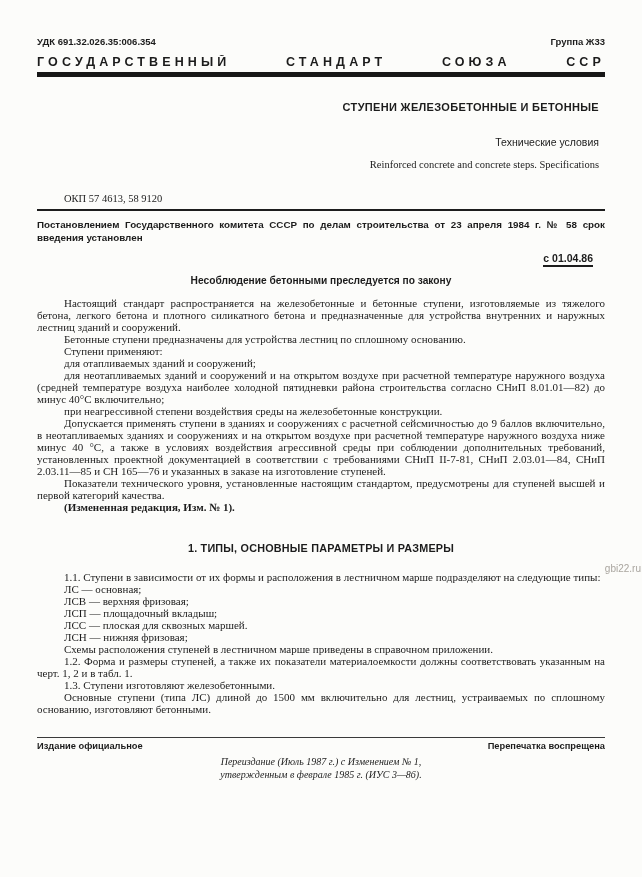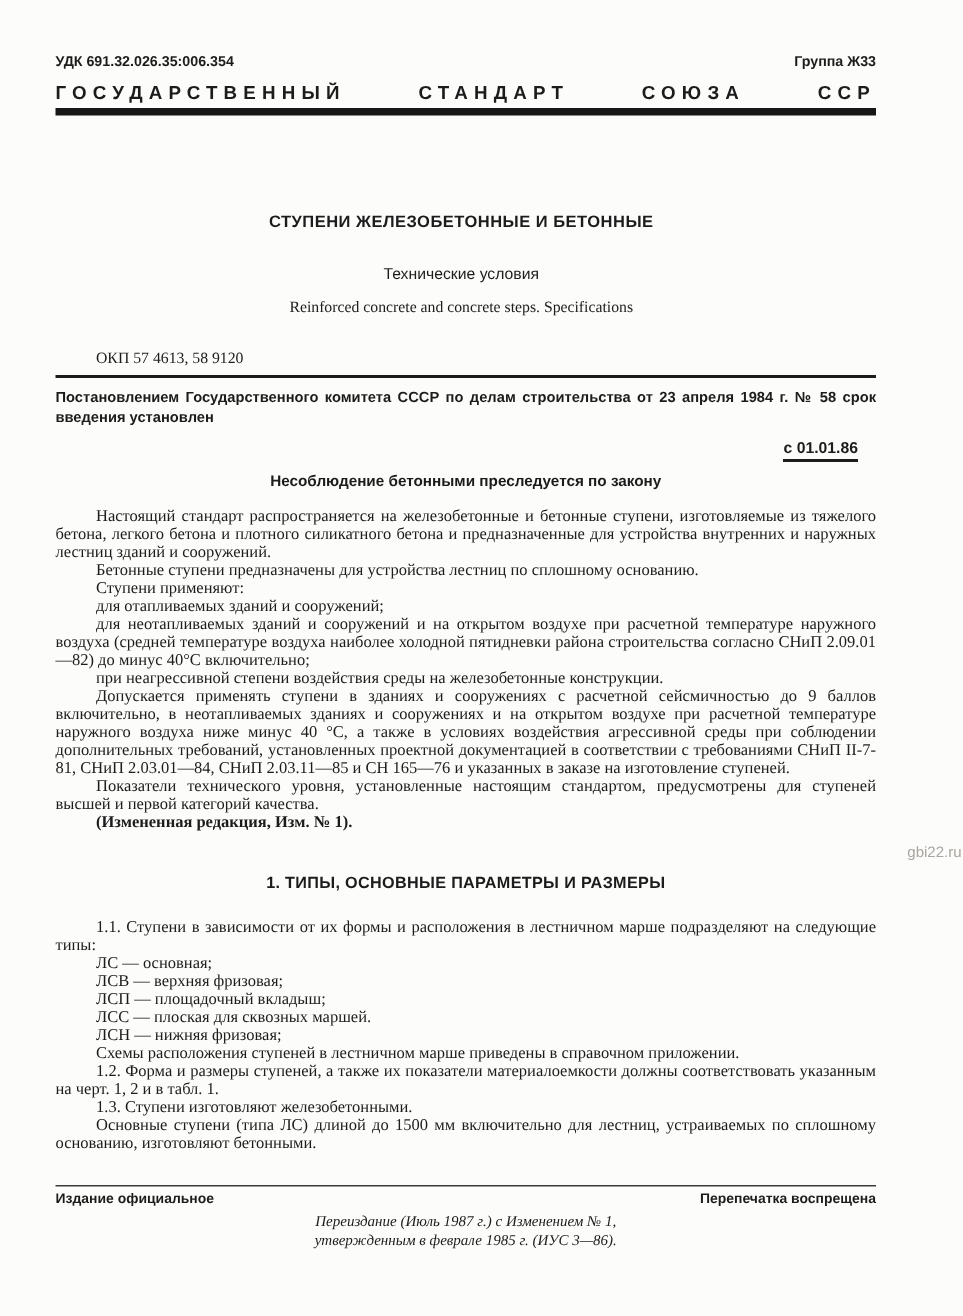--- a/index.html
+++ b/index.html
@@ -1,28 +1,28 @@
 <!DOCTYPE html>
 <html><head>
 <meta charset="utf-8">
 <style>
   html,body{margin:0;padding:0;background:#e9e7e2;}
   .page{
     width:642px;height:877px;background:#fcfcfa;position:relative;
-    box-sizing:border-box;padding:36px 58px 0 37px;overflow:hidden;
+    box-sizing:border-box;padding:36px 37px 0 37px;overflow:hidden;
     font-family:"Liberation Serif",serif;color:#1c1c1c;
   }
   .topline{display:flex;justify-content:space-between;
     font-family:"Liberation Sans",sans-serif;font-weight:bold;font-size:9.5px;}
   .union{margin-top:8px;font-family:"Liberation Sans",sans-serif;font-weight:bold;
     font-size:12.5px;letter-spacing:0.33em;text-align:justify;text-align-last:justify;
     white-space:nowrap;overflow:hidden;}
   .thick-rule{height:5px;background:#171717;margin-top:3px;}
   .title-row{display:flex;margin-top:24px;}
-  .title-col{flex:1;text-align:center;padding-right:6px;margin-top:41px;}
+  .title-col{flex:1;text-align:right;padding-right:6px;}
   .doc-title{font-family:"Liberation Sans",sans-serif;font-weight:bold;font-size:11px;letter-spacing:0.03em;}
   .doc-subtitle{margin-top:23px;font-family:"Liberation Sans",sans-serif;font-weight:normal;font-size:10.5px;}
   .doc-subtitle-en{margin-top:11px;font-size:10.5px;}
   .gost-col{width:142px;text-align:center;}
   .gost-word{font-family:"Liberation Sans",sans-serif;font-weight:bold;font-size:21px;letter-spacing:1px;line-height:20px;}
   .gost-num{font-family:"Liberation Sans",sans-serif;font-weight:bold;font-size:18px;margin-top:4px;white-space:nowrap;}
   .replaces{margin-top:13px;font-family:"Liberation Sans",sans-serif;font-weight:bold;font-size:9.5px;line-height:11.5px;}
   .okp{margin-top:23px;font-size:10.5px;padding-left:27px;}
   .rule{height:2px;background:#1d1d1d;margin-top:5px;}
   .decree{margin:8px 0 0 0;font-family:"Liberation Sans",sans-serif;font-weight:bold;
@@ -63,30 +63,30 @@
       <div class="doc-subtitle">Технические условия</div>
       <div class="doc-subtitle-en">Reinforced concrete and concrete steps. Specifications</div>
     </div>
   </div>
 
   <div class="okp">ОКП 57 4613, 58 9120</div>
   <div class="rule"></div>
 
   <p class="decree">Постановлением Государственного комитета СССР по делам строительства от 23 апреля 1984 г. № 58 срок  введения установлен</p>
   <div class="effective">
-    <span>с 01.01.86</span>
+    <span>с 01.04.86</span>
   </div>
   <div class="law">Несоблюдение бетонными преследуется по закону</div>
 
   <div class="bodytext intro">
     <p>Настоящий стандарт  распространяется  на  железобетонные и бетонные ступени, изготовляемые из тяжелого бетона, легкого бетона и плотного силикатного бетона и предназначенные для устройства внутренних и наружных лестниц зданий и сооружений.</p>
     <p>Бетонные ступени предназначены для устройства лестниц по сплошному основанию.</p>
     <p>Ступени применяют:</p>
     <p>для отапливаемых зданий и сооружений;</p>
-    <p>для неотапливаемых зданий и сооружений и на открытом воздухе при расчетной температуре наружного воздуха (средней температуре воздуха наиболее холодной  пятидневки района строительства согласно СНиП 2.09.01—82) до минус  40°С включительно;</p>
+    <p>для неотапливаемых зданий и сооружений и на открытом воздухе при расчетной температуре наружного воздуха (средней температуре воздуха наиболее холодной  пятидневки района строительства согласно СНиП 8.01.01—82) до минус  40°С включительно;</p>
     <p>при неагрессивной степени воздействия среды на железобетонные конструкции.</p>
     <p>Допускается применять ступени в зданиях  и  сооружениях с расчетной сейсмичностью до 9 баллов включительно, в неотапливаемых зданиях и  сооружениях и на открытом воздухе при расчетной температуре наружного воздуха ниже минус 40 °С, а также в условиях воздействия агрессивной среды при соблюдении дополнительных требований, установленных  проектной документацией в соответствии с требованиями СНиП II-7-81, СНиП 2.03.01—84, СНиП 2.03.11—85 и СН 165—76 и указанных в заказе на изготовление ступеней.</p>
     <p>Показатели технического уровня, установленные настоящим стандартом,  предусмотрены  для ступеней высшей и первой категорий качества.</p>
     <p class="amended">(Измененная редакция, Изм. № 1).</p>
   </div>
 
   <h2 class="section-title">1. ТИПЫ, ОСНОВНЫЕ ПАРАМЕТРЫ И РАЗМЕРЫ</h2>
 
   <div class="bodytext section-body">
     <p>1.1. Ступени в зависимости от их формы и расположения в лестничном  марше  подразделяют на следующие типы:</p>

